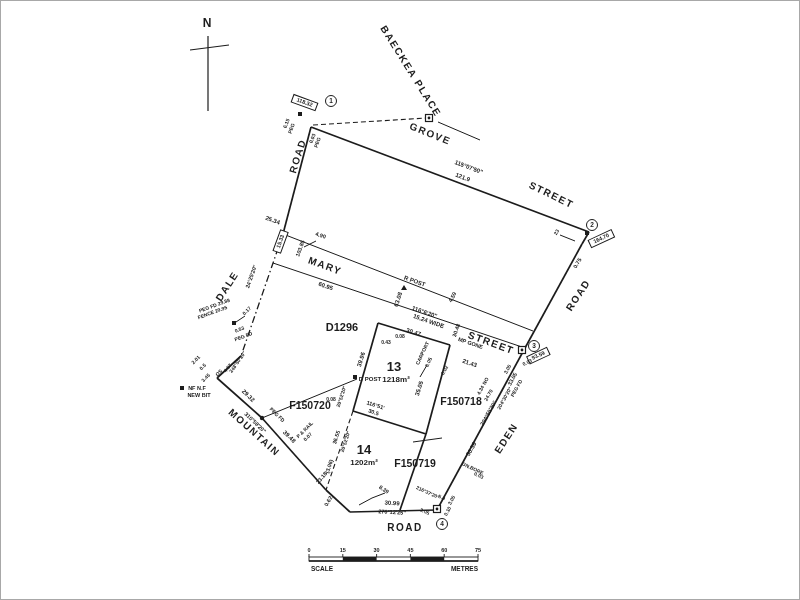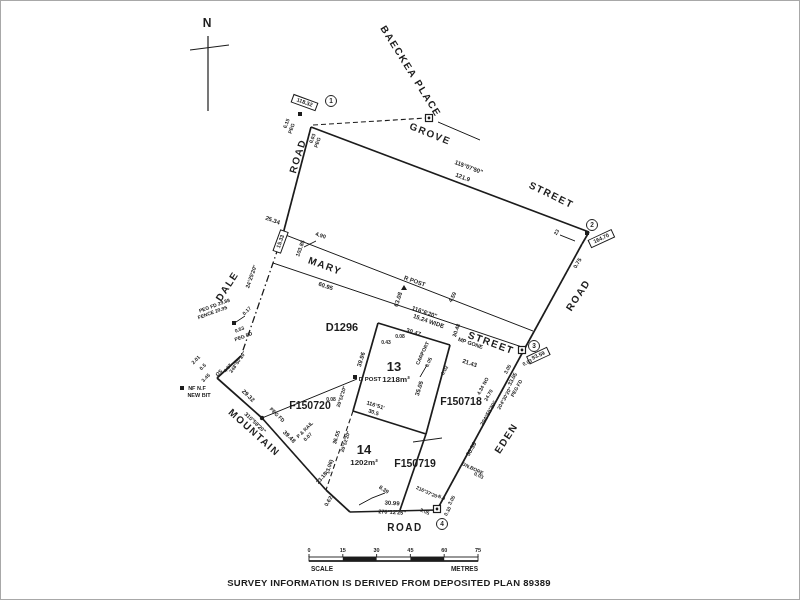--- a/index.html
+++ b/index.html
@@ -212,14 +212,13 @@
         <line x1="409.4" y1="553" x2="409.4" y2="556" class="ln" stroke-width="0.9"></line>
         <text transform="translate(409.4 551) rotate(0)" font-size="5.5" text-anchor="middle" class="">45</text>
         <line x1="443.2" y1="553" x2="443.2" y2="556" class="ln" stroke-width="0.9"></line>
         <text transform="translate(443.2 551) rotate(0)" font-size="5.5" text-anchor="middle" class="">60</text>
         <line x1="477" y1="553" x2="477" y2="556" class="ln" stroke-width="0.9"></line>
         <text transform="translate(477 551) rotate(0)" font-size="5.5" text-anchor="middle" class="">75</text>
         <text transform="translate(310 570) rotate(0)" font-size="6.5" text-anchor="start" class="">SCALE</text>
         <text transform="translate(477 570) rotate(0)" font-size="6.5" text-anchor="end" class="">METRES</text>
       </g>
   </svg>
-  <div id="plan-title">SURVEY INFORMATION IS DERIVED FROM DEPOSITED PLAN 89389</div>
 </div>
 
 </body></html>

